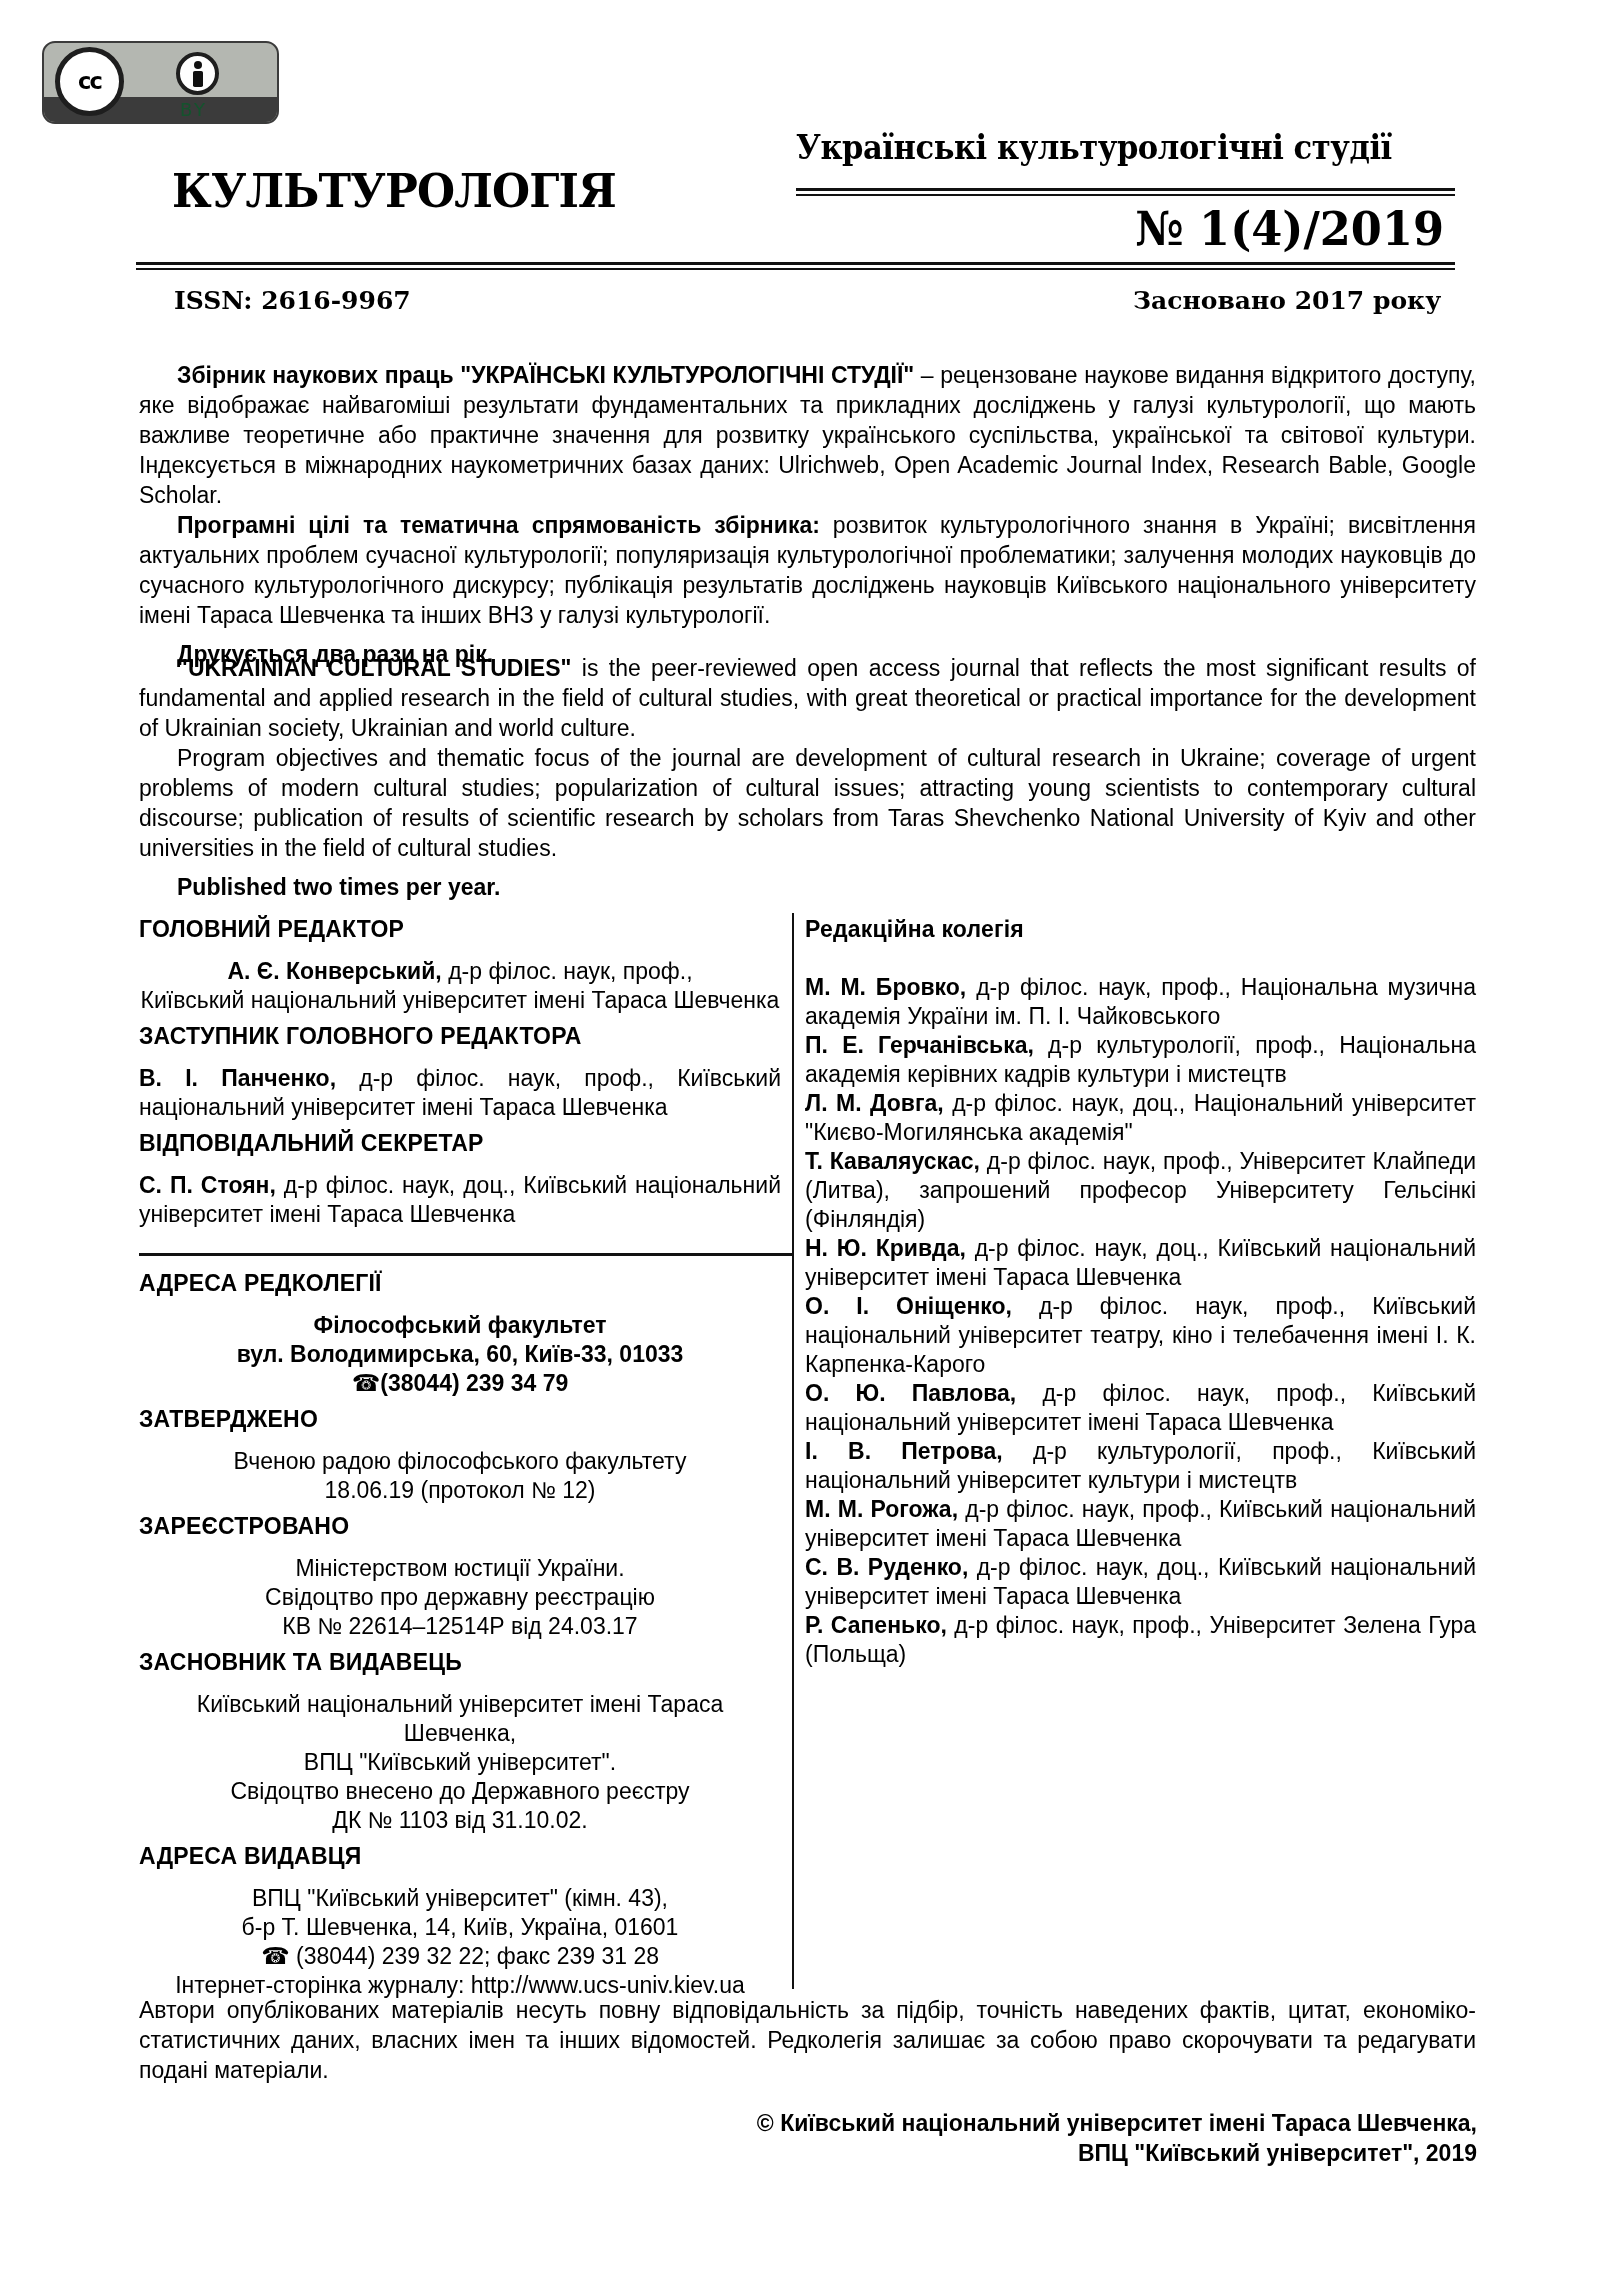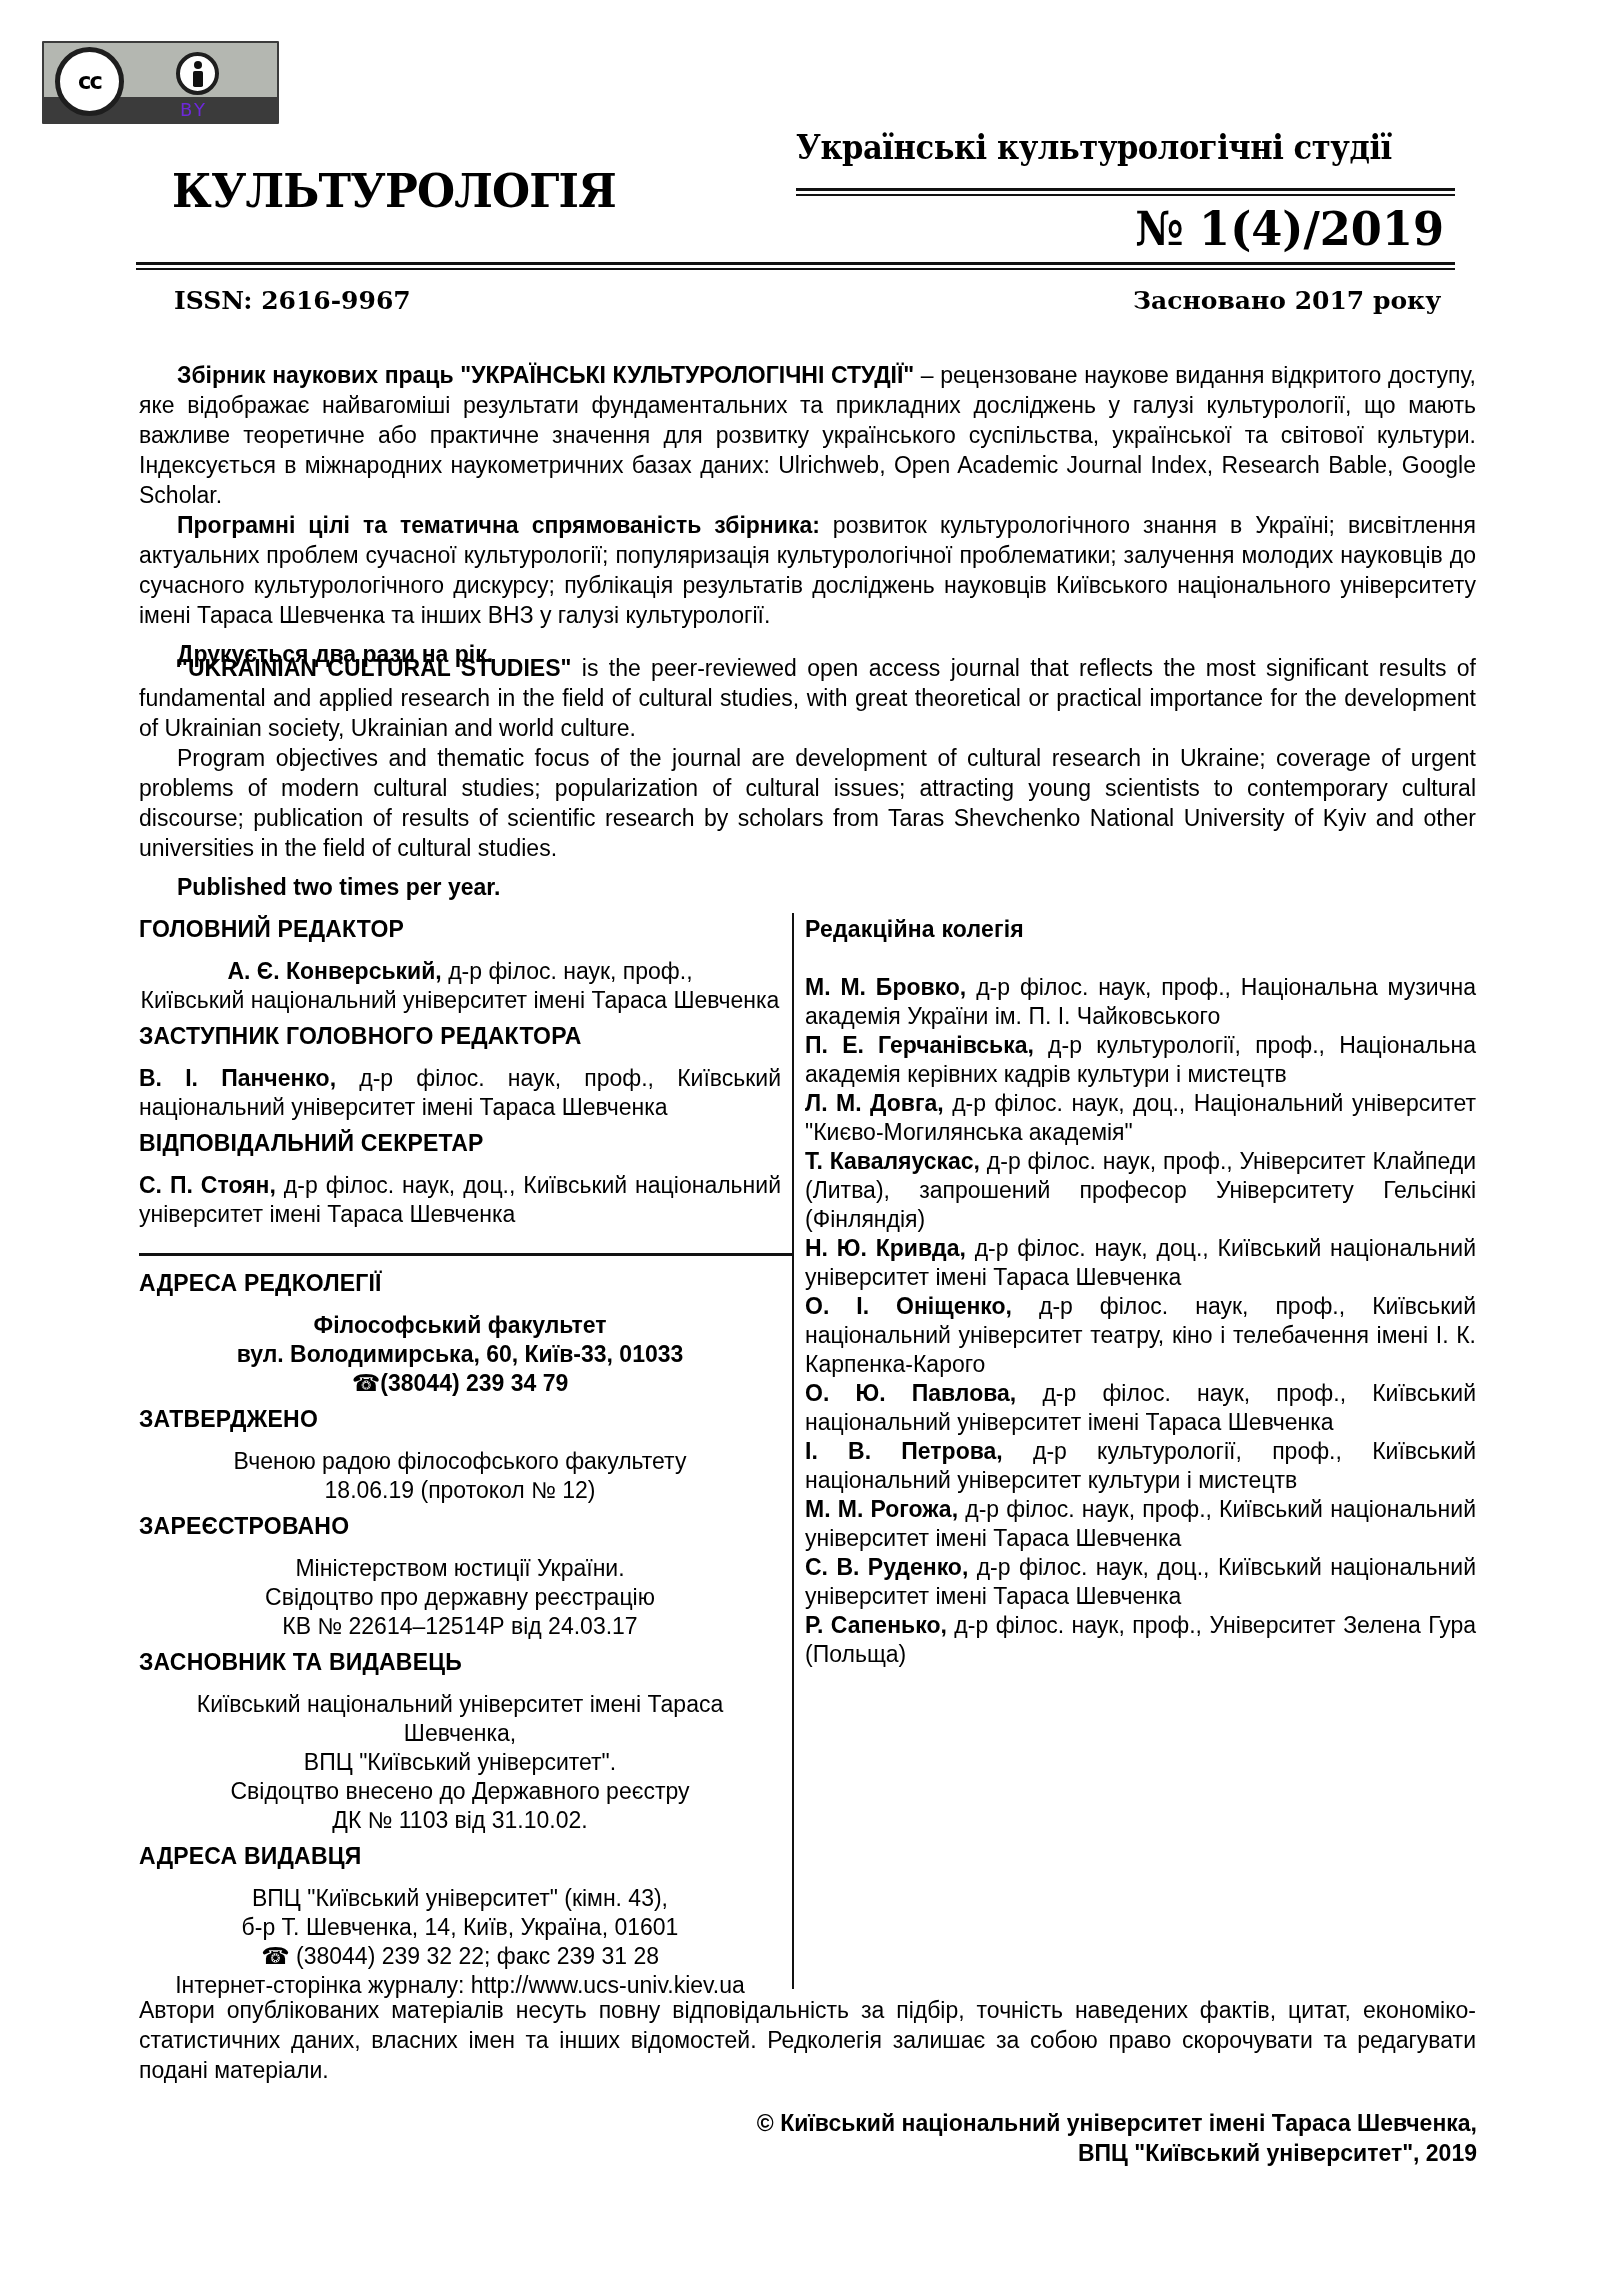--- a/index.html
+++ b/index.html
@@ -1,23 +1,23 @@
 <!DOCTYPE html>
 <html style="font-size:14.5px"><head>
 <meta charset="utf-8">
 <style>
   html, body { margin:0; padding:0; background:#ffffff; }
   body { width:1616px; height:2285px; position:relative; overflow:hidden; color:#000;
          font-family:"Liberation Sans", sans-serif; }
   .abs { position:absolute; }
   
   .cc-badge { left:42px; top:41px; width:237px; height:83px; background:#b4b7b1;
-              border:2.7px solid #3b3b3b; border-radius:1px; box-sizing:border-box; overflow:hidden; }
+              border:2.7px solid #3b3b3b; border-radius:13px; box-sizing:border-box; overflow:hidden; }
   .cc-strip { position:absolute; left:0; right:0; bottom:0; height:25px; background:#3b3b3b; }
-  .cc-by { position:absolute; left:136px; bottom:1.8px; color:#6d28d9; font-family:"DejaVu Sans", sans-serif;
+  .cc-by { position:absolute; left:136px; bottom:1.8px; color:#14532d; font-family:"DejaVu Sans", sans-serif;
            font-size:18px; letter-spacing:2.7px; }
   .cc-circle { position:absolute; left:11px; top:3.6px; width:69px; height:69px; border-radius:50%;
                background:#ffffff; border:5.4px solid #1e1e1e; box-sizing:border-box;
                display:flex; align-items:center; justify-content:center;
                font-family:"DejaVu Sans", sans-serif; font-weight:bold; font-size:22.6px; letter-spacing:-1.8px; }
   .cc-person { position:absolute; left:132px; top:9px; width:43px; height:43px; border-radius:50%;
                background:#ffffff; border:4.5px solid #1e1e1e; box-sizing:border-box; }
   .cc-person .head { position:absolute; left:13.6px; top:4.5px; width:8.1px; height:8.1px; border-radius:50%; background:#111; }
   .cc-person .body { position:absolute; left:12.7px; top:14.5px; width:10px; height:16.3px; background:#111; border-radius:1.8px; }
 

